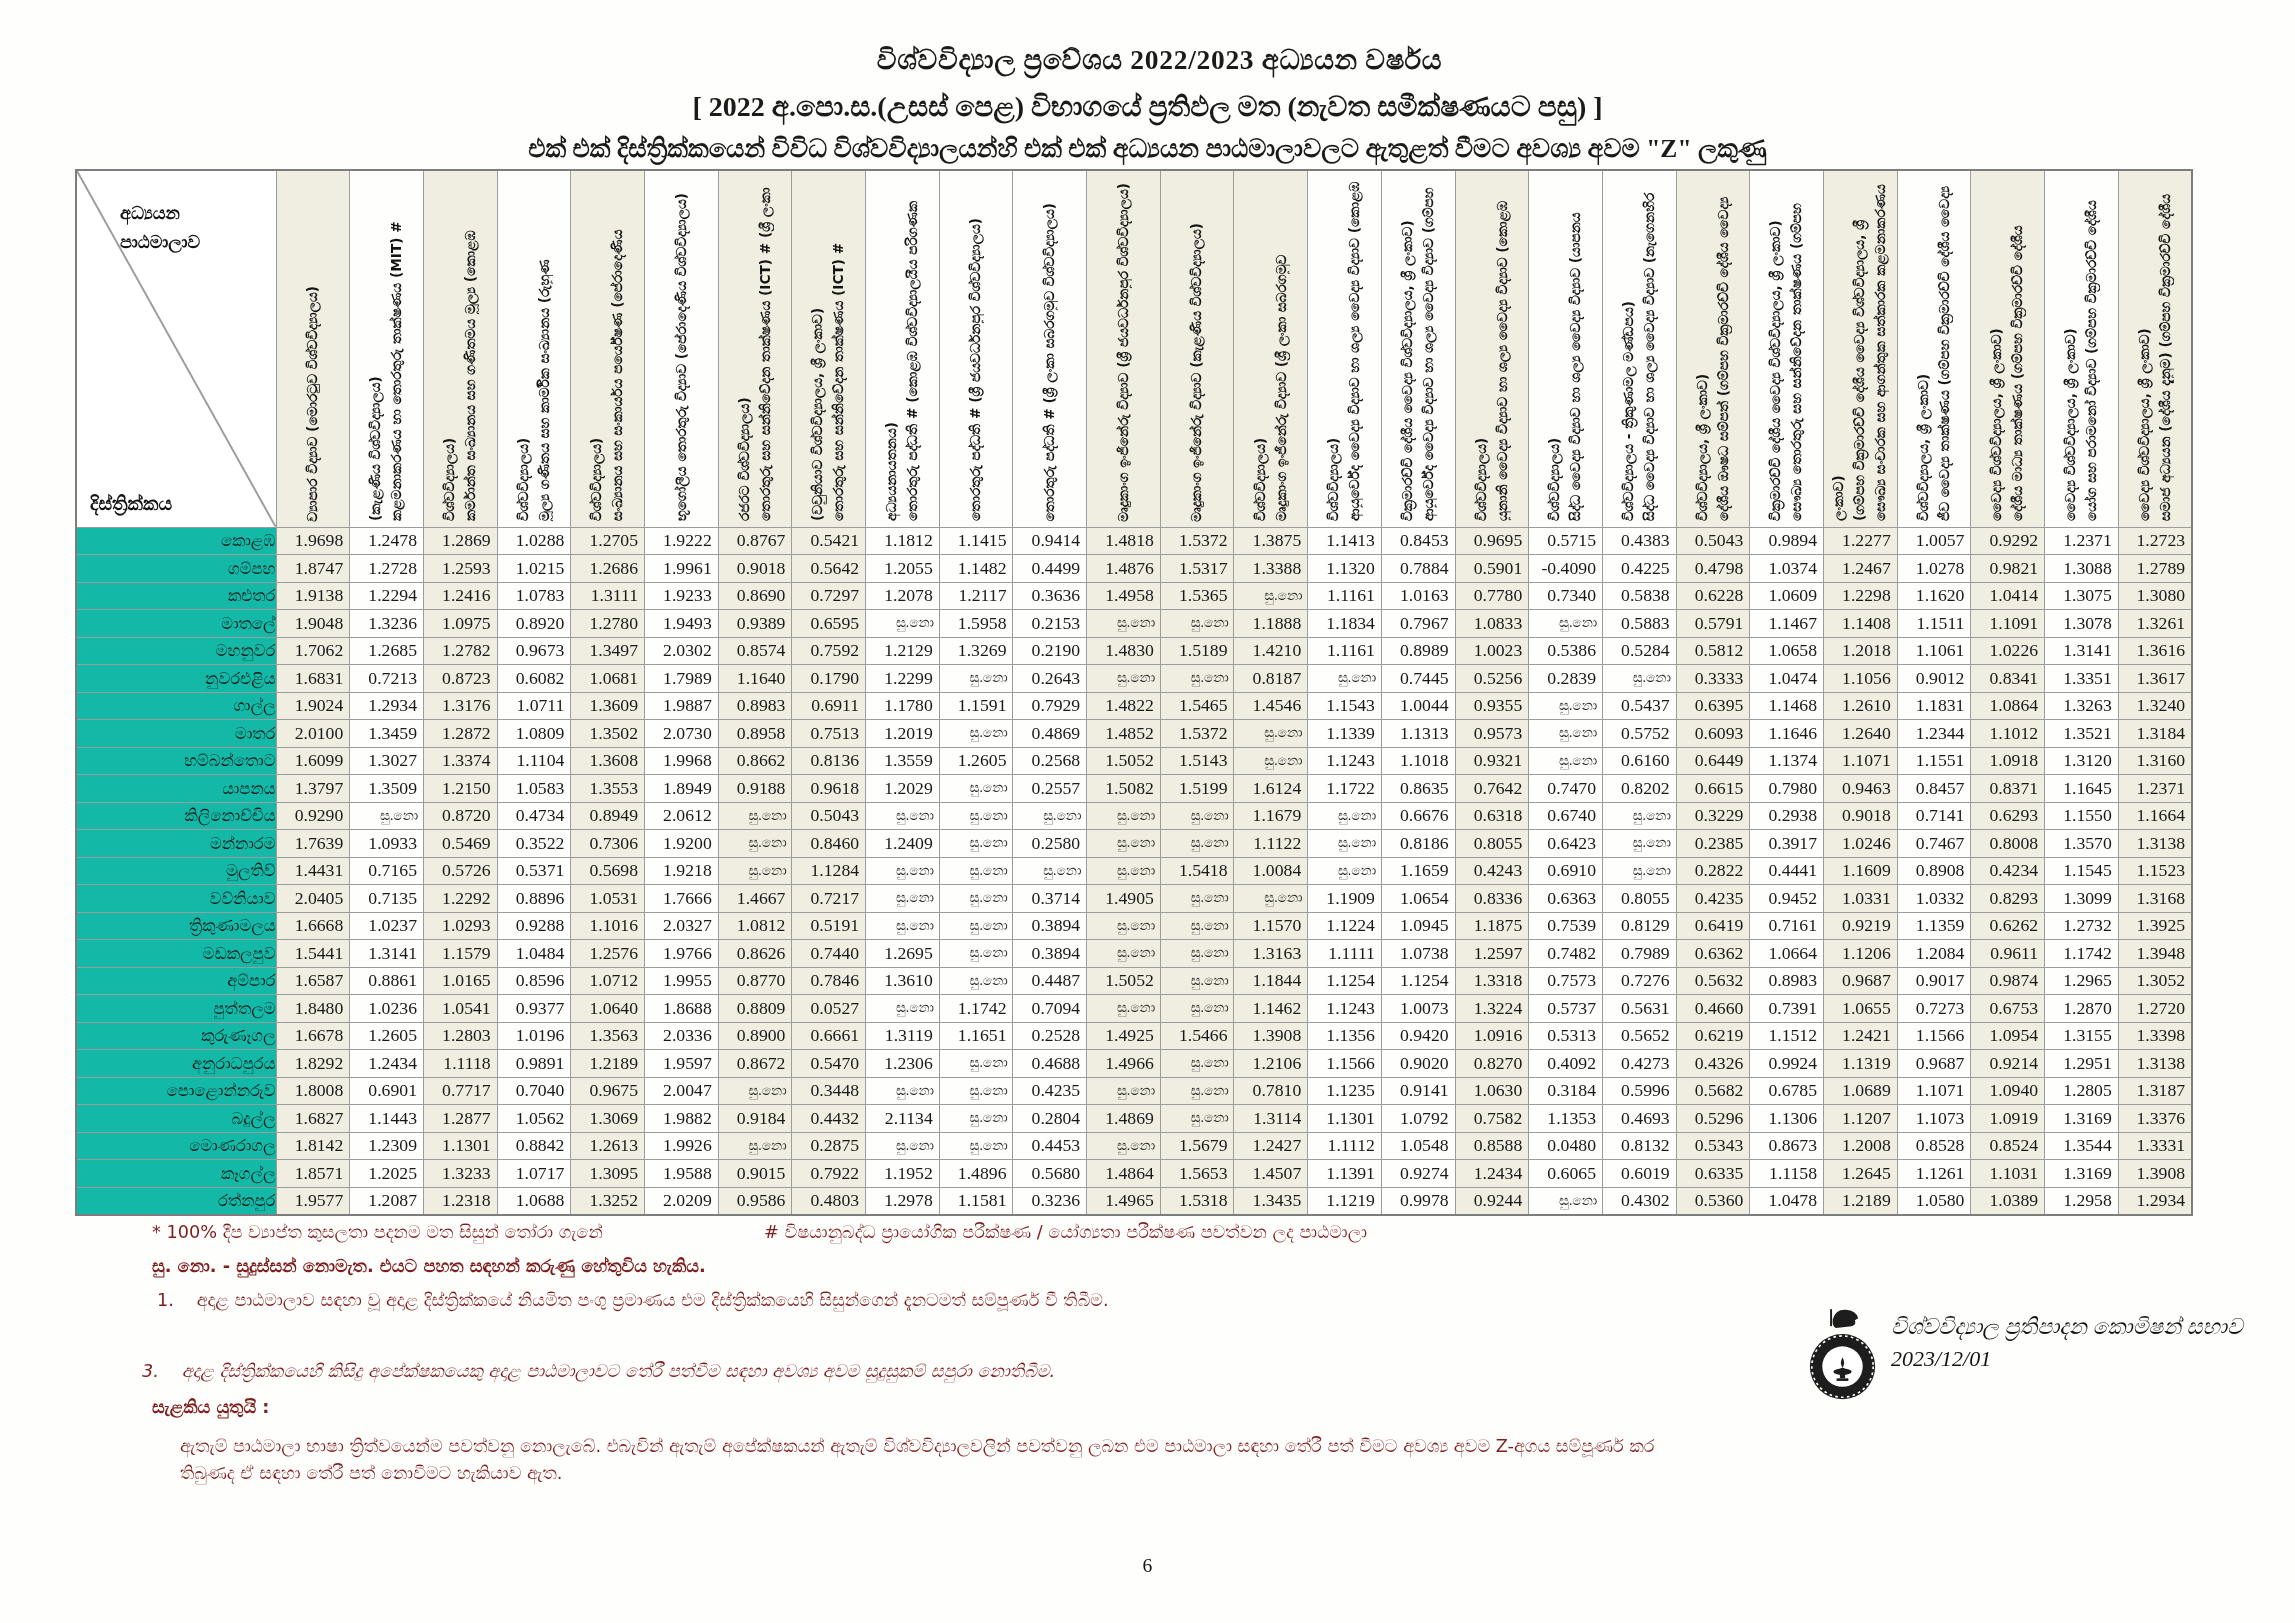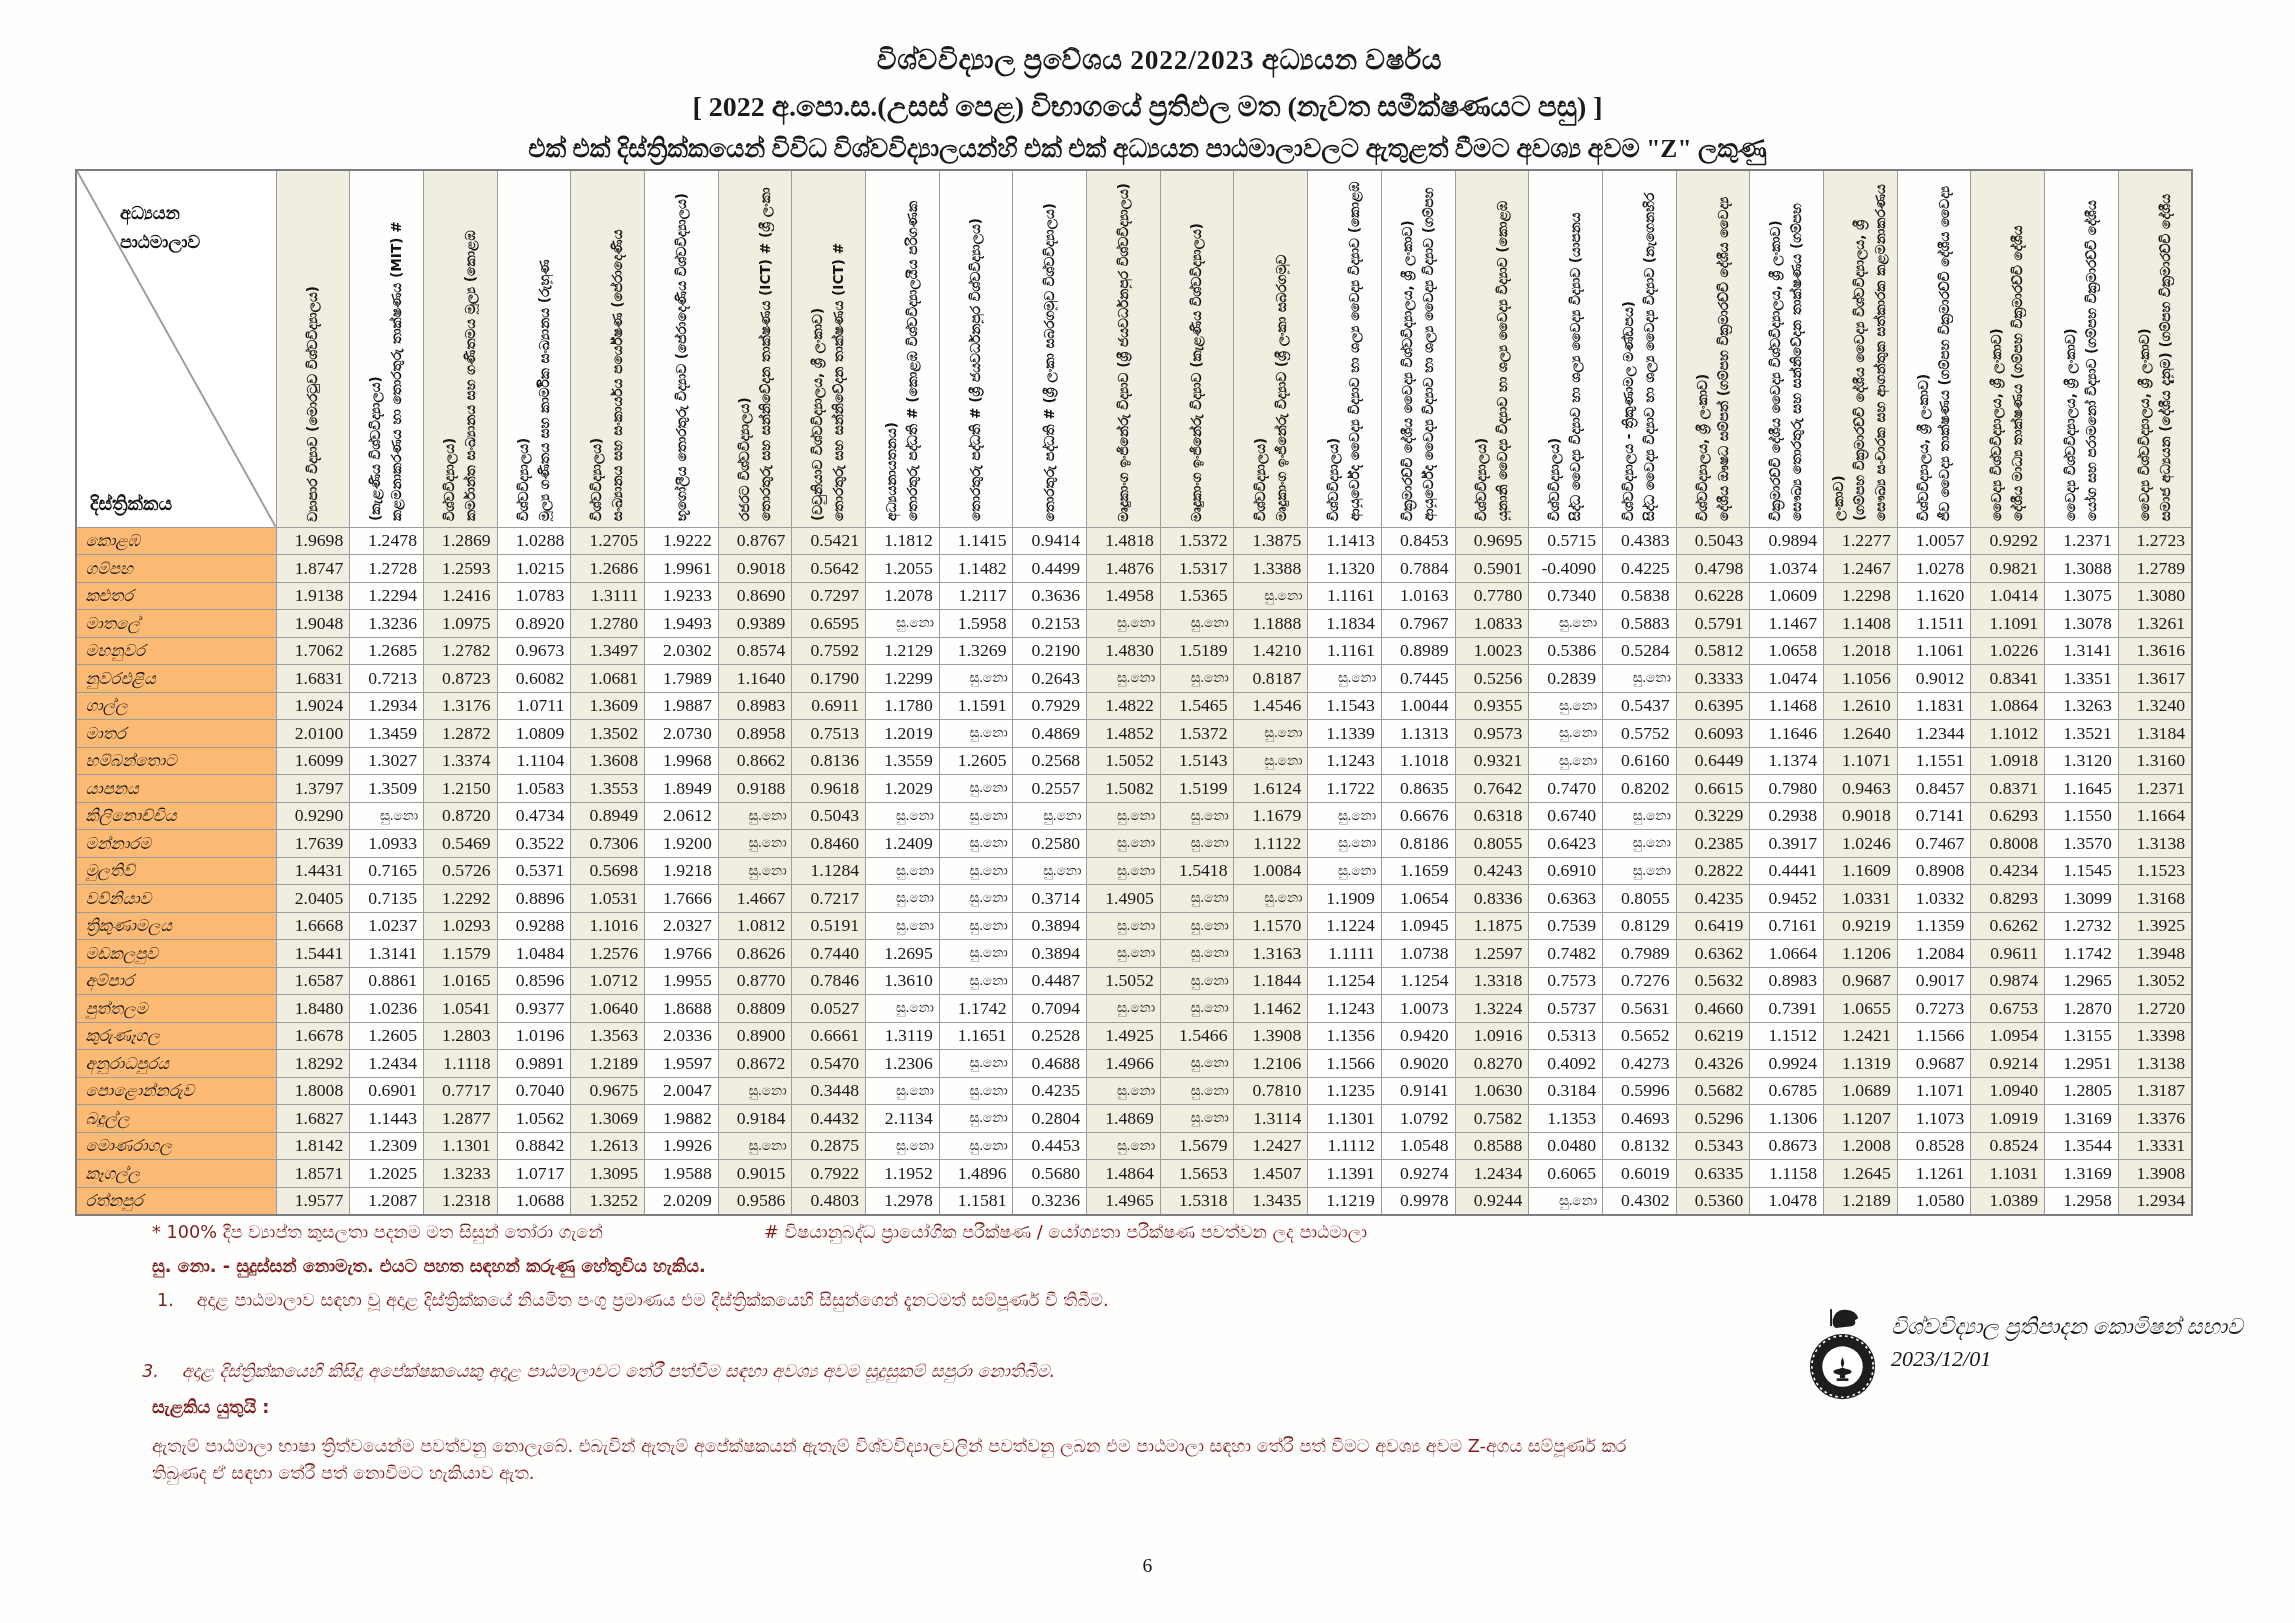--- a/index.html
+++ b/index.html
@@ -16,39 +16,39 @@
   
   table.zt{position:absolute;left:75px;top:169px;width:2118px;border-collapse:collapse;
            table-layout:fixed;border:2px solid #7d7d7d;}
   table.zt th,table.zt td{border:1.3px solid #9c9c9c;}
   thead tr{height:357px;}
   tbody tr{height:27.5px;}
   .shade{background:#f0eee0;}
   td.val{font-family:"Liberation Serif","DejaVu Serif",serif;font-size:17.7px;color:#191919;
          text-align:right;padding:0 5.9px 0 0;white-space:nowrap;overflow:hidden;}
   td.val.na{font-size:13.7px;padding-right:4.6px;color:#222;}
-  th.district{font-size:16.4px;font-weight:400;text-align:left;padding:0 0 0 8.5px;
-              white-space:nowrap;overflow:hidden;background:#fdba74;font-style:italic;}
+  th.district{font-size:16.4px;font-weight:400;text-align:right;padding:0 0 0 8.5px;
+              white-space:nowrap;overflow:hidden;background:#14b8a6;}
   th.hcell{vertical-align:bottom;padding:0;}
   .hwrap{display:flex;justify-content:center;align-items:flex-end;height:349px;padding-bottom:5.2px;box-sizing:border-box;}
   .vtext{writing-mode:vertical-lr;transform:rotate(180deg);font-size:13.7px;line-height:1.55;
          max-height:340px;text-align:left;}
 
   
   th.corner{position:relative;background:#fff;padding:0;}
   th.corner svg.diag{position:absolute;left:0;top:0;width:100%;height:100%;}
   .corner-top{position:absolute;top:27.5px;left:43px;font-size:17.7px;line-height:1.65;
               text-align:left;white-space:pre-line;}
   .corner-bottom{position:absolute;bottom:11.8px;left:13px;font-size:19px;}
 
   
   .fn{position:absolute;font-size:17.7px;color:#7f1d1d;white-space:nowrap;}
   .fn-bold{font-weight:700;}
   .fn-item .num{display:inline-block;width:34px;}
-  .fn-para{white-space:normal;width:1492px;line-height:1.55;}
+  .fn-para{white-space:normal;width:1492px;line-height:1.55;margin-left:28px;}
   .fn-head{font-weight:700;}
 
   
   .sig-org{position:absolute;left:1891px;top:1314px;font-size:22px;font-style:italic;
            font-family:"Liberation Serif","DejaVu Serif",serif;}
   .sig-date{position:absolute;left:1891px;top:1346px;font-size:22px;font-style:italic;
             font-family:"Liberation Serif","DejaVu Serif",serif;}
   .logo{position:absolute;left:1804px;top:1300px;}
 
   

